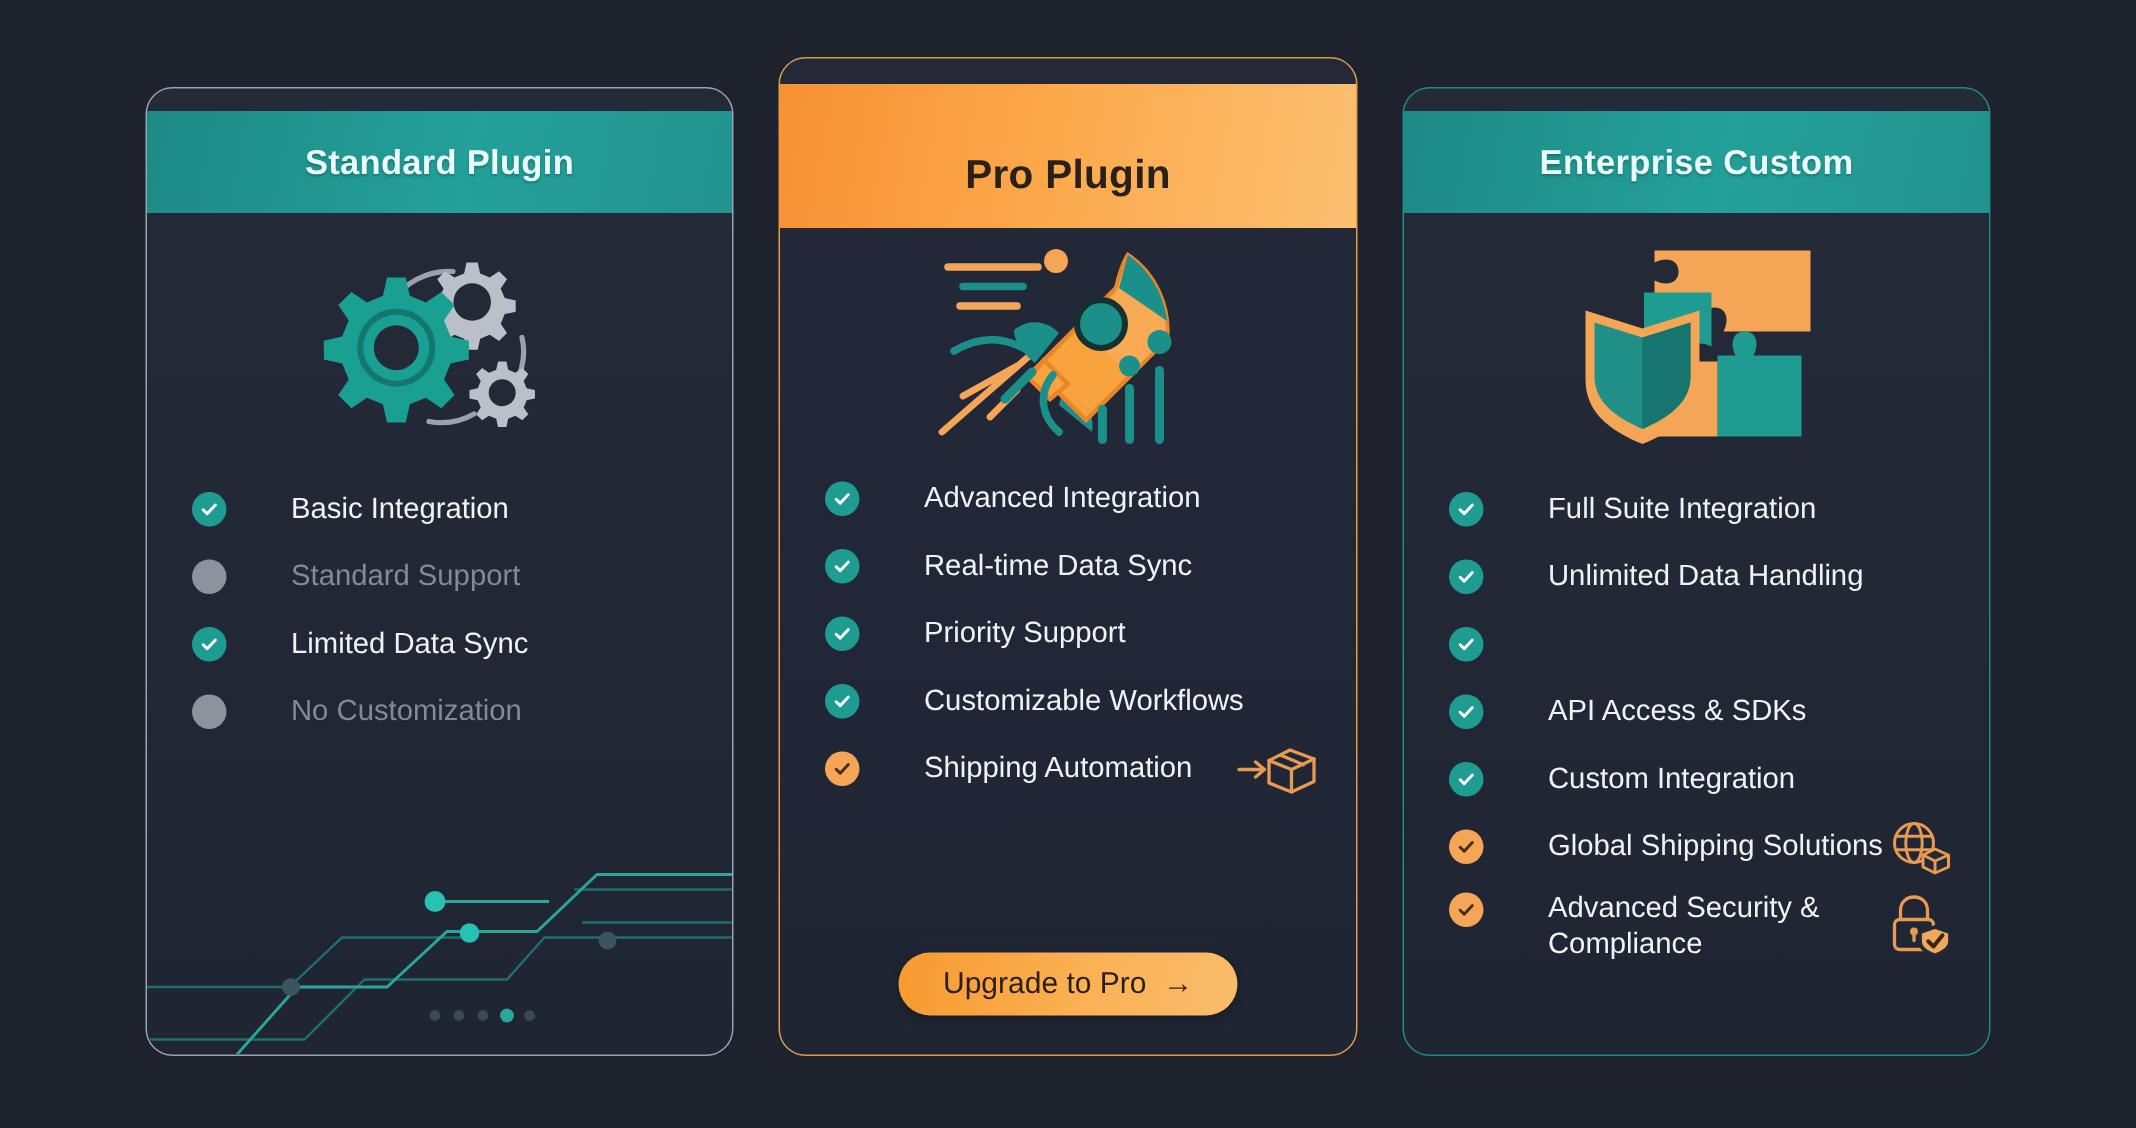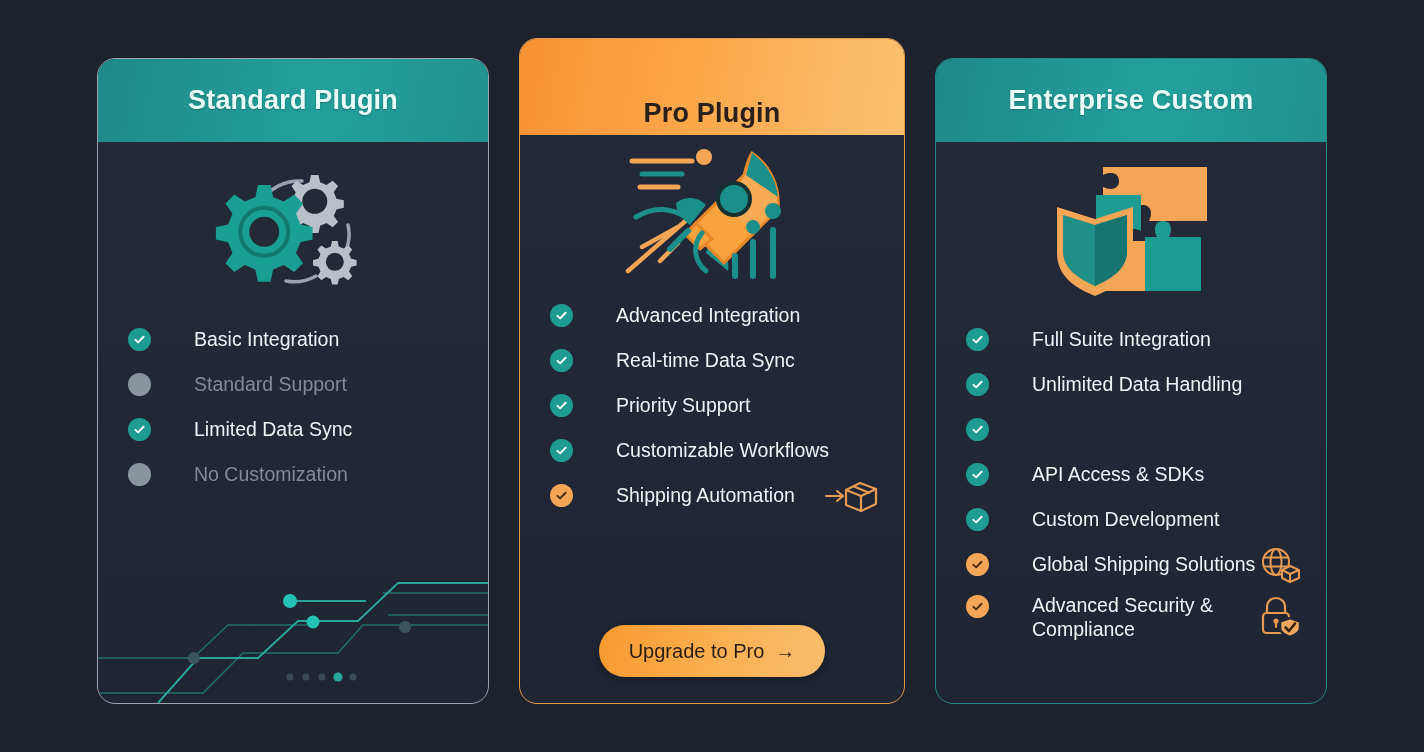--- a/index.html
+++ b/index.html
@@ -38,33 +38,35 @@
 
   
   .card-header {
     width: 100%;
     display: flex; align-items: center; justify-content: center;
     font-weight: bold;
     letter-spacing: .2px;
     flex: 0 0 auto;
   }
   .header--teal {
-    height: 83px;
+    height: 68px;
     background: linear-gradient(100deg,#1e8a87 0%,#23a09a 55%,#22938f 100%);
     color: #eafcfa;
-    font-size: 27px;
+    font-size: 23px;
     text-shadow: 0 1px 2px rgba(0,0,0,.25);
+    margin-top: 15px;
   }
   .header--orange {
     height: 96px;
     background: linear-gradient(100deg,#f79134 0%,#fca94c 48%,#fbc071 100%);
     color: #29201a;
     font-size: 27px;
     align-items: flex-end;
-    padding-bottom: 6px;
+    padding-bottom: 20px;
+    margin-top: 17px;
   }
 
   
   .illus {
     flex: 0 0 auto;
     display: flex; align-items: center; justify-content: center;
   }
   .illus--std { height: 175px; }
   .illus--pro { height: 158px; }
   .illus--ent { height: 175px; }
@@ -98,21 +100,21 @@
     transform: translateY(-50%);
     display: flex; align-items: center;
   }
   .feature--two-line { min-height: 58px; align-items: flex-start; padding-top: 6px; }
   .feature--two-line .bullet { margin-top: 2px; }
 
   
   .cta-wrap { flex: 0 0 auto; display: flex; justify-content: center; padding: 18px 0 26px; }
   .cta {
     border: none; cursor: pointer;
-    padding: 0 30px; height: 52px;
+    padding: 0 30px; height: 42px;
     border-radius: 26px;
     background: linear-gradient(100deg,#f7992f 0%,#fbb154 55%,#f9bc6b 100%);
     color: #2a1f14;
     font-family: "Liberation Sans", sans-serif;
     font-size: 20px;
     display: flex; align-items: center; gap: 11px;
     box-shadow: 0 2px 10px rgba(0,0,0,.3);
   }
 
   
@@ -348,21 +350,21 @@
             </svg>
         </span>
         <span class="label">API Access &amp; SDKs</span>
       </div>
       <div class="feature">
         <span class="bullet bullet--teal">
           <svg width="13" height="13" viewBox="0 0 16 16">
               <path d="M3 8.4 L6.3 11.6 L13 4.6" fill="none" stroke="#ffffff" stroke-width="2.4" stroke-linecap="round" stroke-linejoin="round"></path>
             </svg>
         </span>
-        <span class="label">Custom Development</span>
+        <span class="label">Custom Integration</span>
       </div>
       <div class="feature">
         <span class="bullet bullet--orange">
           <svg width="13" height="13" viewBox="0 0 16 16">
               <path d="M3 8.4 L6.3 11.6 L13 4.6" fill="none" stroke="#4a2d10" stroke-width="2.4" stroke-linecap="round" stroke-linejoin="round"></path>
             </svg>
         </span>
         <span class="label">Global Shipping Solutions</span>
         <span class="trail">
           <svg width="44" height="40" viewBox="0 0 44 40" fill="none" stroke="#e79a52" stroke-width="2" stroke-linejoin="round">

